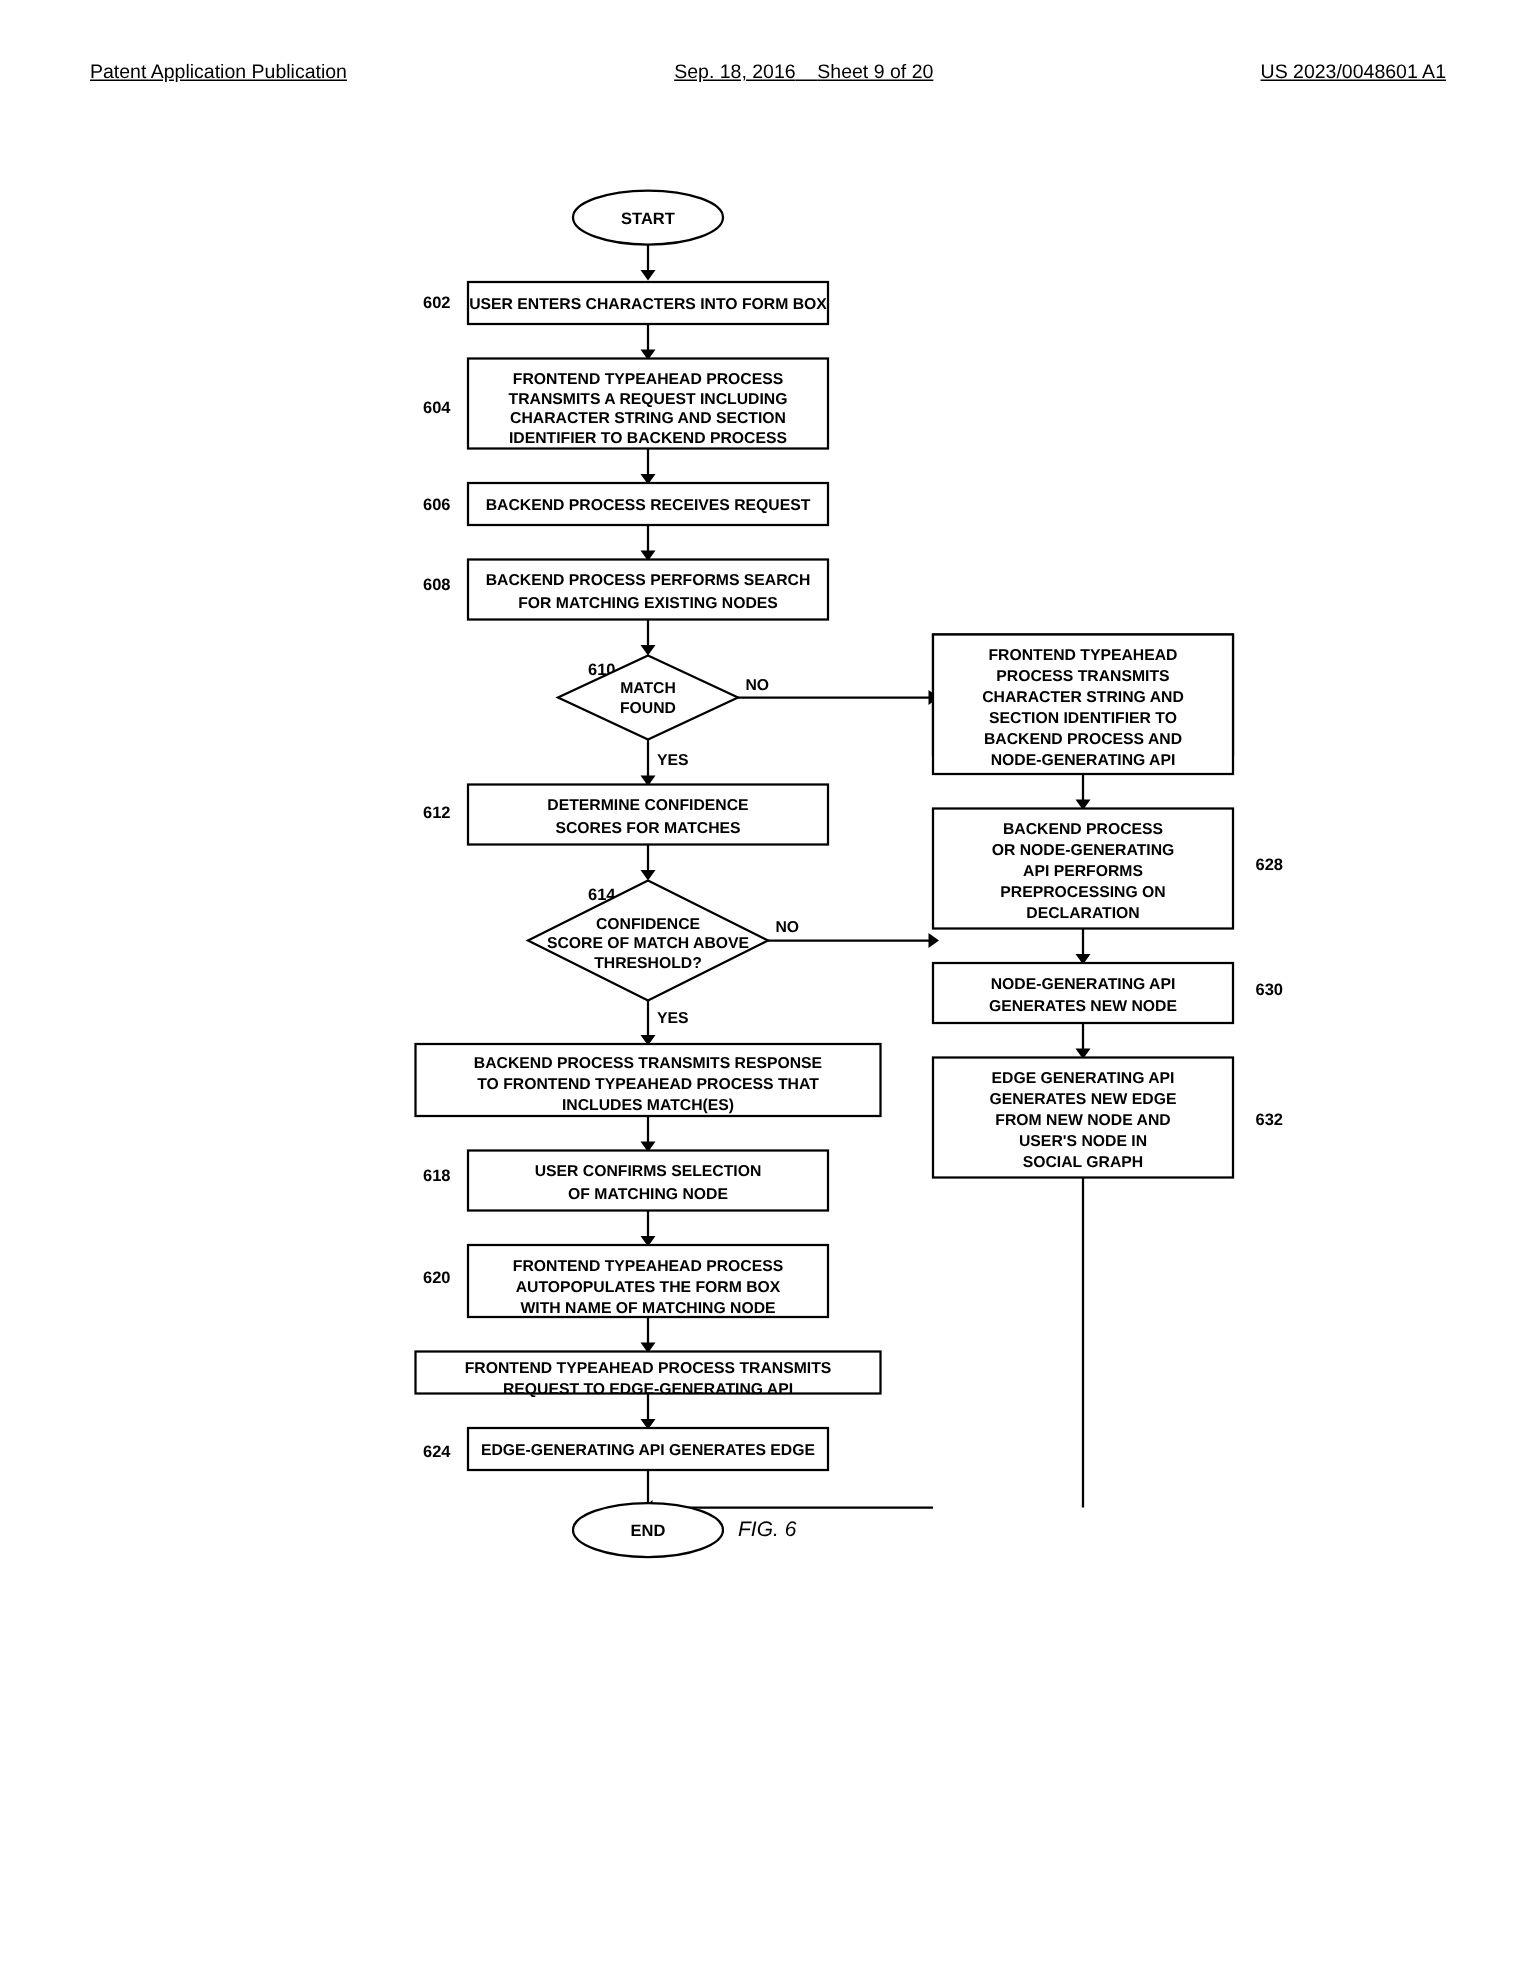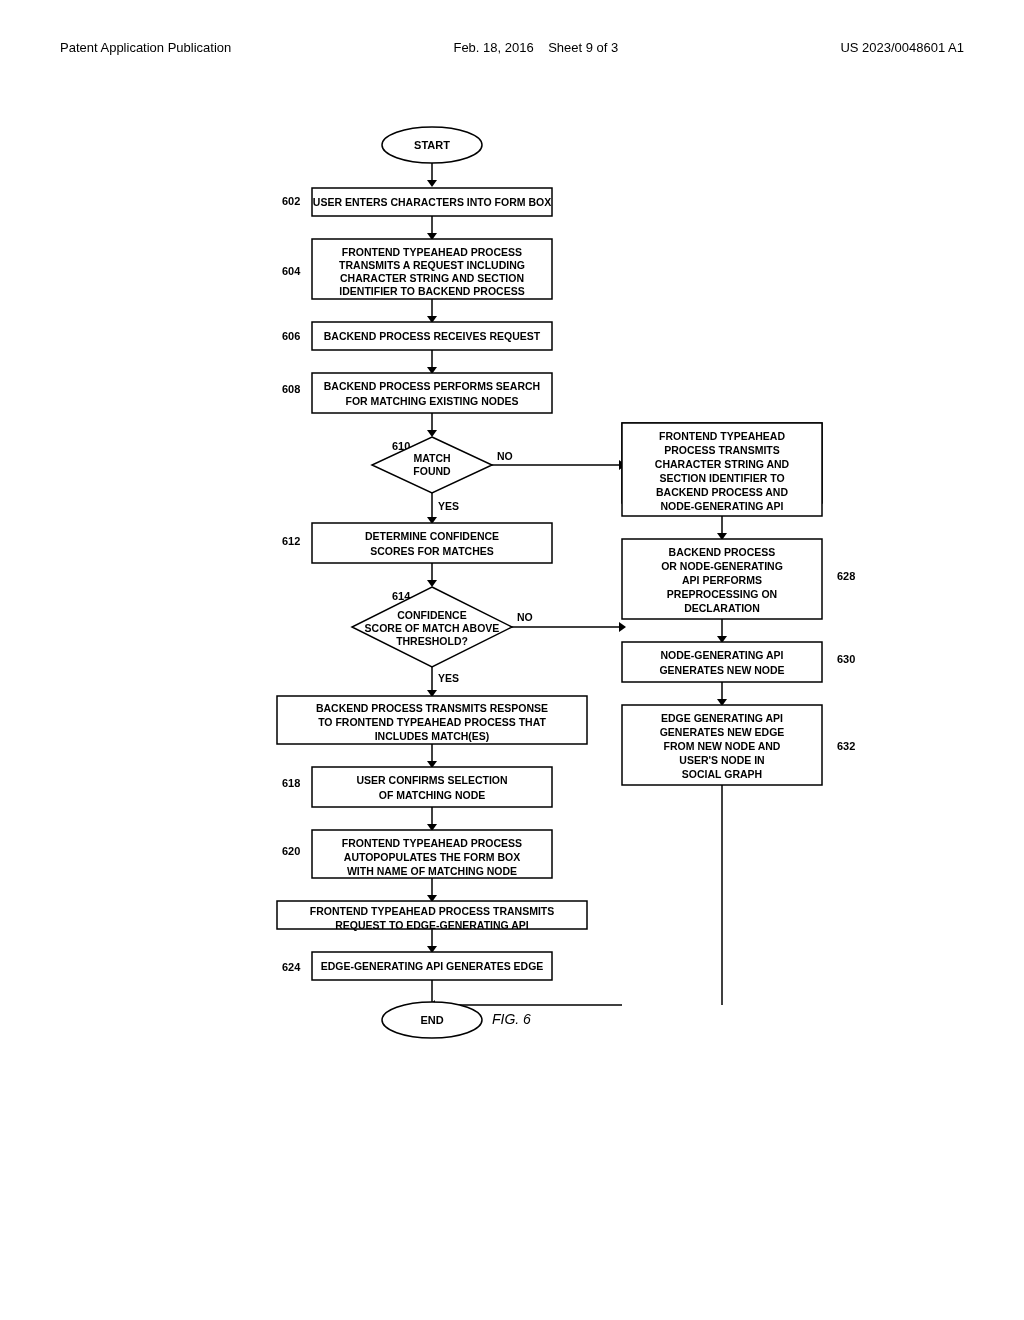--- a/index.html
+++ b/index.html
@@ -9,20 +9,21 @@
       width: 1024px;
       min-height: 1320px;
       position: relative;
     }
     .page {
       width: 1024px;
       min-height: 1320px;
       background: #fff;
       padding: 40px 60px;
       position: relative;
+      text-decoration: underline;
     }
     .header {
       display: flex;
       justify-content: space-between;
       align-items: baseline;
       margin-bottom: 60px;
       font-size: 13px;
     }
 
     
@@ -31,22 +32,22 @@
       margin: 0 auto;
     }
   </style>
 </head>
 <body>
 
 <div class="page">
   <div class="header">
     <span>Patent Application Publication</span>
     <span>
-      <span>Feb. 18, 2016</span>&nbsp;&nbsp;&nbsp;
-      <span>Sheet 9 of 3</span>
+      <span>Sep. 18, 2016</span>&nbsp;&nbsp;&nbsp;
+      <span>Sheet 9 of 20</span>
     </span>
     <span>US 2023/0048601 A1</span>
   </div>
 
   <svg class="diagram-svg" width="780" height="1150" viewBox="0 0 780 1150" xmlns="http://www.w3.org/2000/svg" font-family="Arial, sans-serif" font-size="10.5" font-weight="bold">
 
     <ellipse cx="310" cy="30" rx="50" ry="18" fill="white" stroke="black" stroke-width="1.5"></ellipse>
     <text x="310" y="34" text-anchor="middle" font-size="11" font-weight="bold">START</text>
 
     <line x1="310" y1="48" x2="310" y2="68" stroke="black" stroke-width="1.5"></line>

